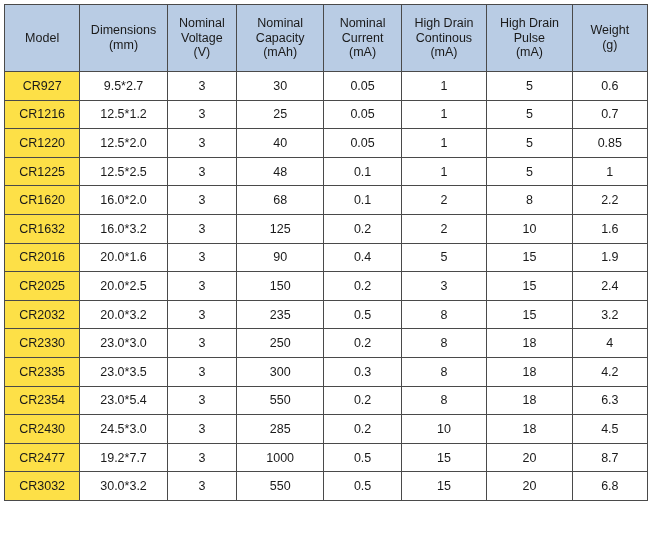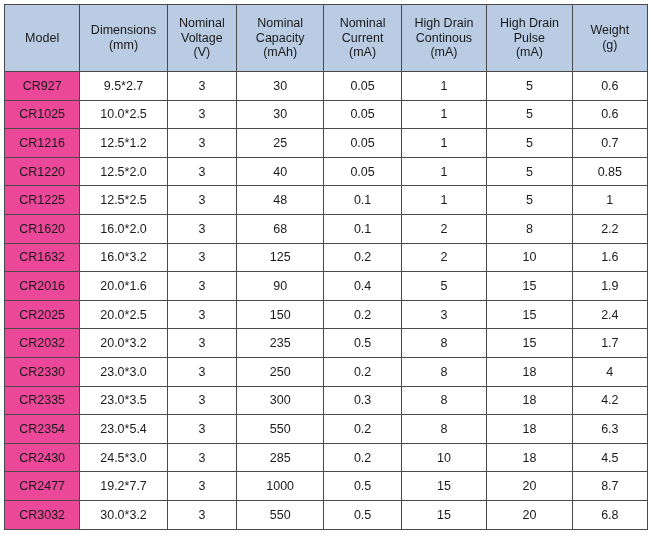--- a/index.html
+++ b/index.html
@@ -39,21 +39,21 @@
     height: 62px;
     font-weight: normal;
     line-height: 1.18;
     padding: 2px 2px;
   }
   table.spec-table tbody td {
     height: 27.6px;
     background: #ffffff;
   }
   table.spec-table tbody td.model-cell {
-    background: #ec4899;
+    background: #fde047;
   }
   .hdr-line {
     display: block;
   }
 </style>
 </head>
 <body>
 
 <div id="spec-table-wrap">
   <table class="spec-table">
@@ -112,30 +112,20 @@
           <td class="model-cell">CR927</td>
           <td>9.5*2.7</td>
           <td>3</td>
           <td>30</td>
           <td>0.05</td>
           <td>1</td>
           <td>5</td>
           <td>0.6</td>
         </tr>
         <tr>
-          <td class="model-cell">CR1025</td>
-          <td>10.0*2.5</td>
-          <td>3</td>
-          <td>30</td>
-          <td>0.05</td>
-          <td>1</td>
-          <td>5</td>
-          <td>0.6</td>
-        </tr>
-        <tr>
           <td class="model-cell">CR1216</td>
           <td>12.5*1.2</td>
           <td>3</td>
           <td>25</td>
           <td>0.05</td>
           <td>1</td>
           <td>5</td>
           <td>0.7</td>
         </tr>
         <tr>
@@ -199,21 +189,21 @@
           <td>2.4</td>
         </tr>
         <tr>
           <td class="model-cell">CR2032</td>
           <td>20.0*3.2</td>
           <td>3</td>
           <td>235</td>
           <td>0.5</td>
           <td>8</td>
           <td>15</td>
-          <td>1.7</td>
+          <td>3.2</td>
         </tr>
         <tr>
           <td class="model-cell">CR2330</td>
           <td>23.0*3.0</td>
           <td>3</td>
           <td>250</td>
           <td>0.2</td>
           <td>8</td>
           <td>18</td>
           <td>4</td>

